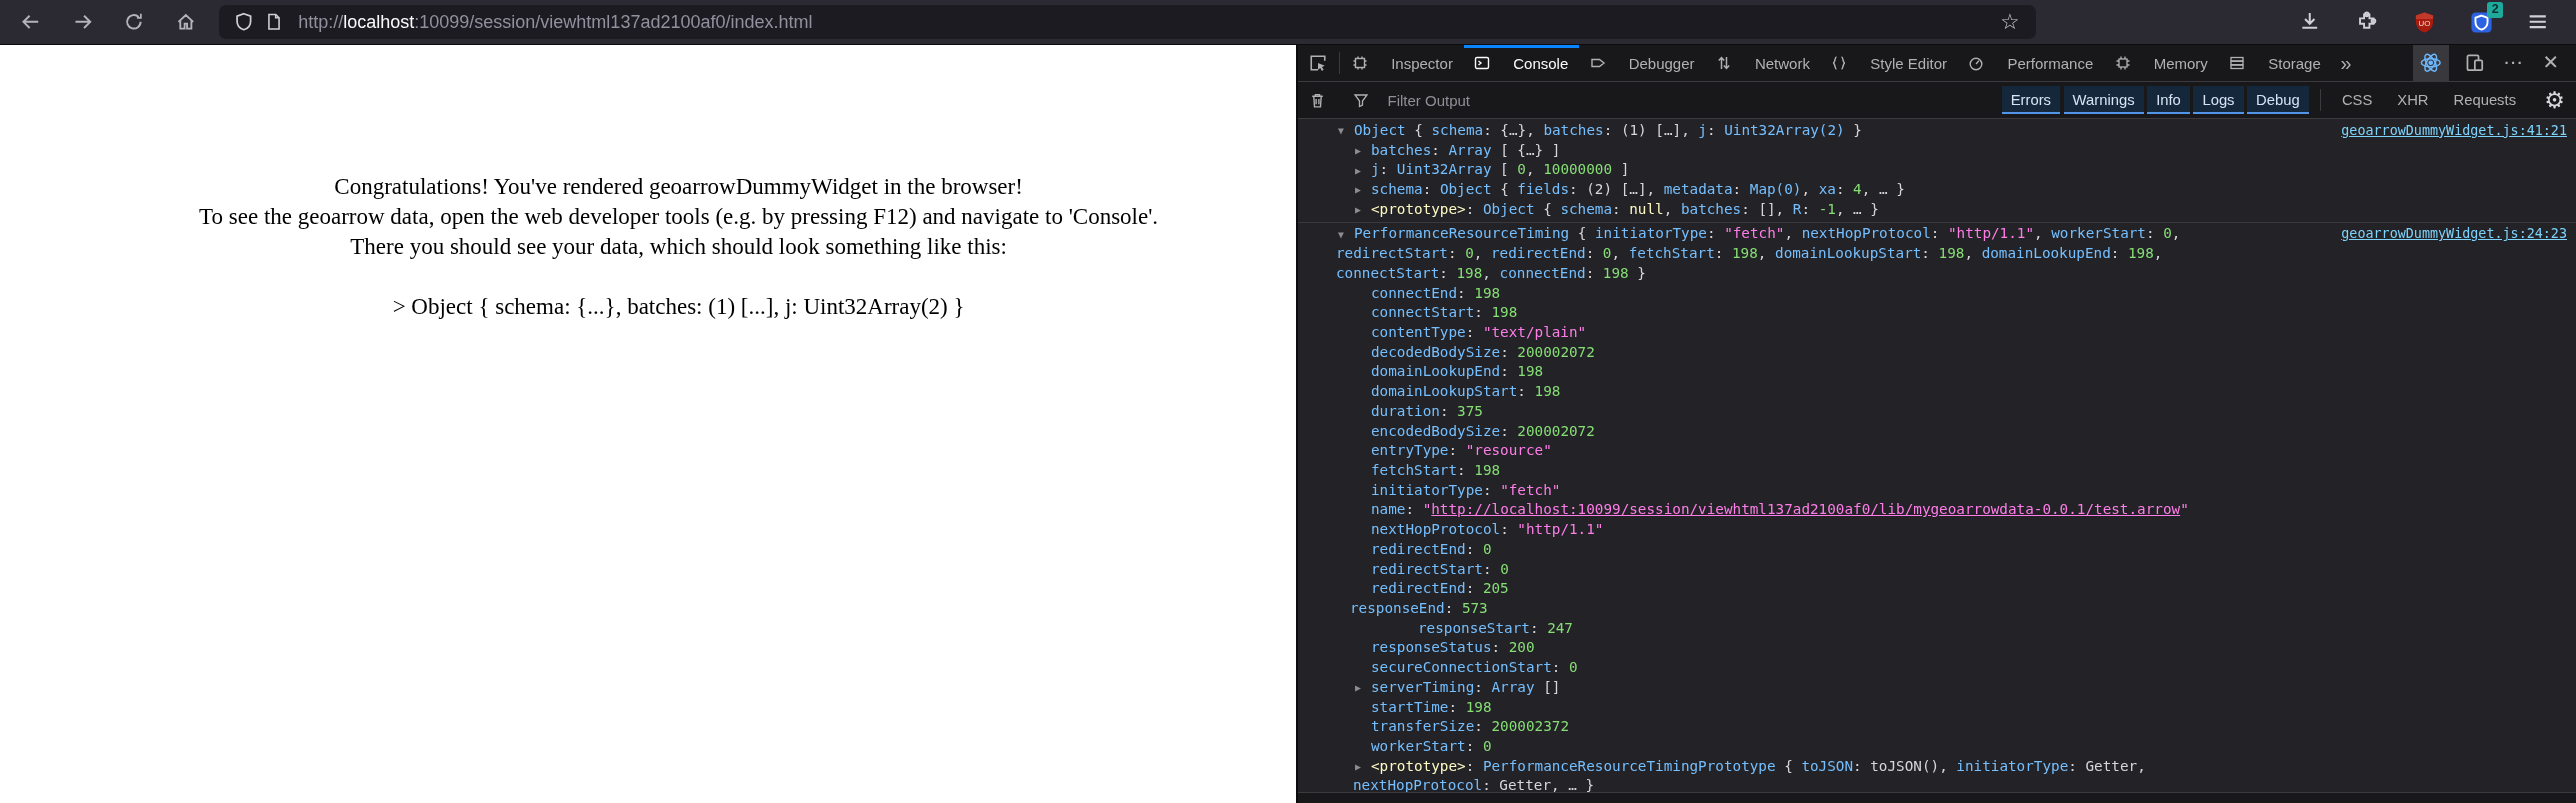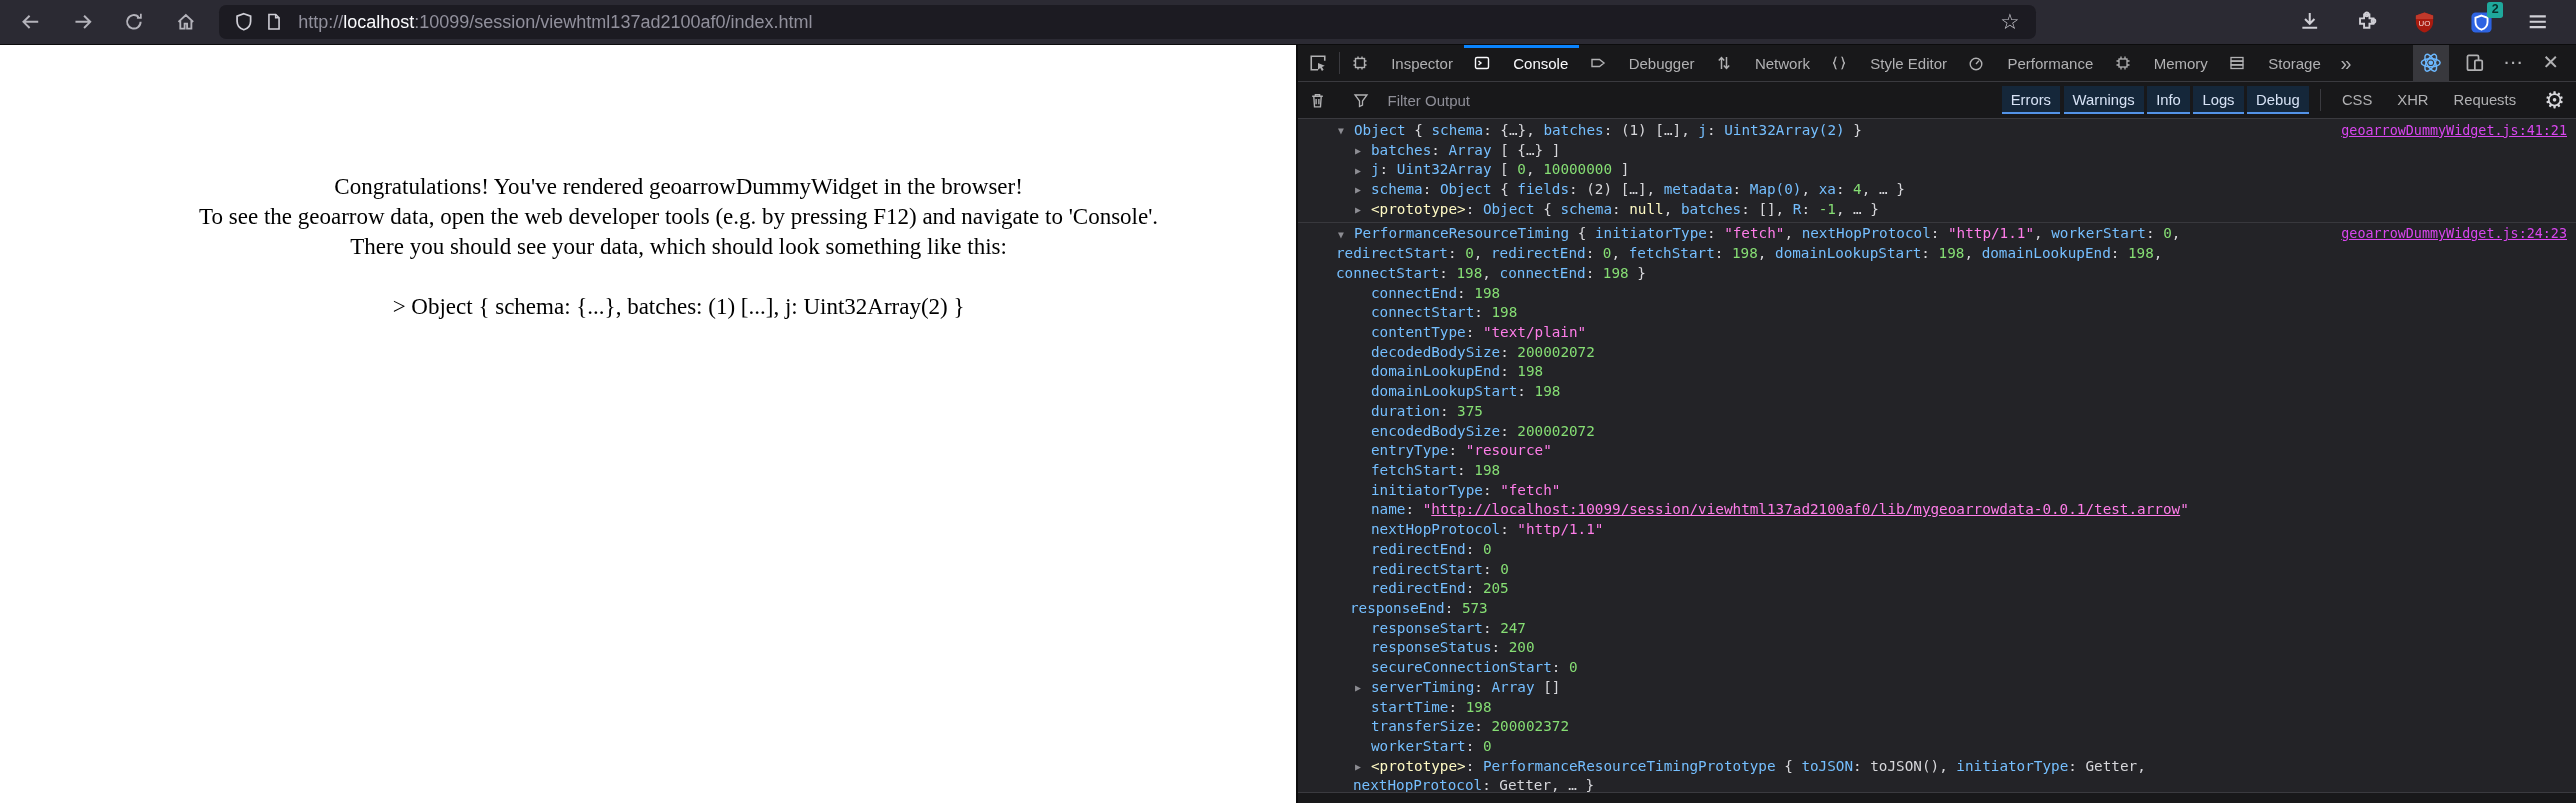--- a/index.html
+++ b/index.html
@@ -65,21 +65,21 @@
   
   .dt-console { flex:1 1 auto; overflow:hidden; background:#232327; position:relative;
                 font-family:"DejaVu Sans Mono","Liberation Mono",monospace; font-size:14.3px; }
   .console-message { position:relative; padding:1.8px 7.2px 1.8px 0; border-bottom:0.9px solid #38383d; }
   .console-row { line-height:19.7px; white-space:pre; color:#d7d7db; }
   .tri { display:inline-block; width:16px; margin-left:-16px; font-size:9.8px; color:#8d8d93;
          vertical-align:0.9px; }
   .seg-k { color:#75bfff; } .seg-c { color:#75bfff; } .seg-p { color:#d7d7db; }
   .seg-n { color:#86de74; } .seg-s { color:#ff7de9; } .seg-x { color:#fef9c3; }
   .seg-u { color:#ff7de9; text-decoration:underline; }
-  .src-link { position:absolute; top:1.8px; right:9px; color:#d946ef; text-decoration:underline;
+  .src-link { position:absolute; top:1.8px; right:9px; color:#7dd3fc; text-decoration:underline;
               font-size:13.4px; line-height:19.7px; }
   .dt-input-strip { height:10.7px; background:#18181a; border-top:0.9px solid #3a3a3f; flex:0 0 auto; }
 
   svg { display:block; }
 </style>
 </head>
 <body>
 
 <div class="toolbar">
   <div class="nav-btns">
@@ -326,21 +326,21 @@
           <div class="console-row" style="padding-left: 73px;"><span class="seg-k">encodedBodySize</span><span class="seg-p">: </span><span class="seg-n">200002072</span></div>
           <div class="console-row" style="padding-left: 73px;"><span class="seg-k">entryType</span><span class="seg-p">: </span><span class="seg-s">"resource"</span></div>
           <div class="console-row" style="padding-left: 73px;"><span class="seg-k">fetchStart</span><span class="seg-p">: </span><span class="seg-n">198</span></div>
           <div class="console-row" style="padding-left: 73px;"><span class="seg-k">initiatorType</span><span class="seg-p">: </span><span class="seg-s">"fetch"</span></div>
           <div class="console-row" style="padding-left: 73px;"><span class="seg-k">name</span><span class="seg-p">: </span><span class="seg-s">"</span><span class="seg-u">http://localhost:10099/session/viewhtml137ad2100af0/lib/mygeoarrowdata-0.0.1/test.arrow</span><span class="seg-s">"</span></div>
           <div class="console-row" style="padding-left: 73px;"><span class="seg-k">nextHopProtocol</span><span class="seg-p">: </span><span class="seg-s">"http/1.1"</span></div>
           <div class="console-row" style="padding-left: 73px;"><span class="seg-k">redirectEnd</span><span class="seg-p">: </span><span class="seg-n">0</span></div>
           <div class="console-row" style="padding-left: 73px;"><span class="seg-k">redirectStart</span><span class="seg-p">: </span><span class="seg-n">0</span></div>
           <div class="console-row" style="padding-left: 73px;"><span class="seg-k">redirectEnd</span><span class="seg-p">: </span><span class="seg-n">205</span></div>
           <div class="console-row" style="padding-left: 52px;"><span class="seg-k">responseEnd</span><span class="seg-p">: </span><span class="seg-n">573</span></div>
-          <div class="console-row" style="padding-left: 73px;"><span class="seg-k">responseStart</span><span class="seg-p">: </span><span class="seg-n">247</span></div>
+          <div class="console-row" style="padding-left: 73px; margin-left: 47px;"><span class="seg-k">responseStart</span><span class="seg-p">: </span><span class="seg-n">247</span></div>
           <div class="console-row" style="padding-left: 73px;"><span class="seg-k">responseStatus</span><span class="seg-p">: </span><span class="seg-n">200</span></div>
           <div class="console-row" style="padding-left: 73px;"><span class="seg-k">secureConnectionStart</span><span class="seg-p">: </span><span class="seg-n">0</span></div>
           <div class="console-row" style="padding-left: 73px;"><span class="tri">▶</span><span class="seg-k">serverTiming</span><span class="seg-p">: </span><span class="seg-c">Array</span><span class="seg-p"> []</span></div>
           <div class="console-row" style="padding-left: 73px;"><span class="seg-k">startTime</span><span class="seg-p">: </span><span class="seg-n">198</span></div>
           <div class="console-row" style="padding-left: 73px;"><span class="seg-k">transferSize</span><span class="seg-p">: </span><span class="seg-n">200002372</span></div>
           <div class="console-row" style="padding-left: 73px;"><span class="seg-k">workerStart</span><span class="seg-p">: </span><span class="seg-n">0</span></div>
           <div class="console-row" style="padding-left: 73px;"><span class="tri">▶</span><span class="seg-x">&lt;prototype&gt;</span><span class="seg-p">: </span><span class="seg-c">PerformanceResourceTimingPrototype</span><span class="seg-p"> { </span><span class="seg-k">toJSON</span><span class="seg-p">: </span><span class="seg-p">toJSON()</span><span class="seg-p">, </span><span class="seg-k">initiatorType</span><span class="seg-p">: </span><span class="seg-p">Getter</span><span class="seg-p">,</span></div>
           <div class="console-row" style="padding-left: 55px;"><span class="seg-k">nextHopProtocol</span><span class="seg-p">: </span><span class="seg-p">Getter</span><span class="seg-p">, … }</span></div>
         </div>
       </div>

